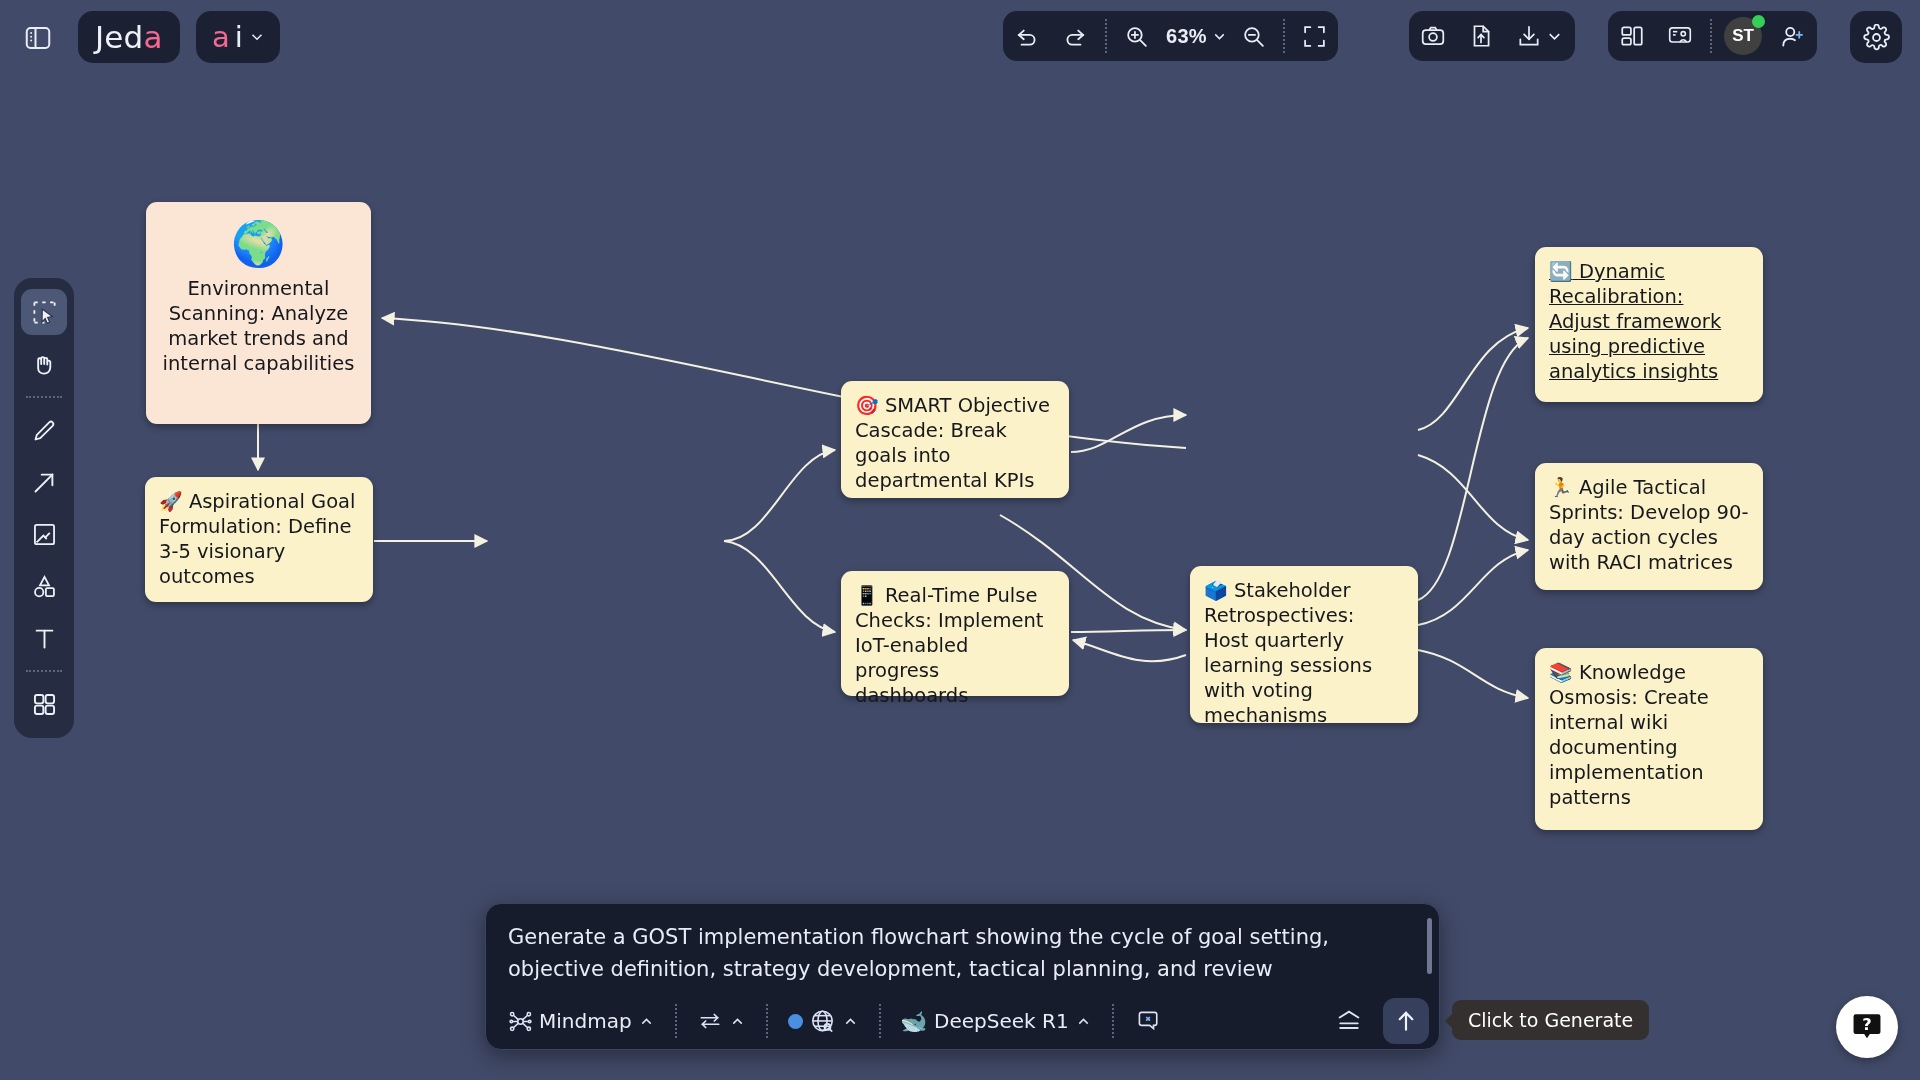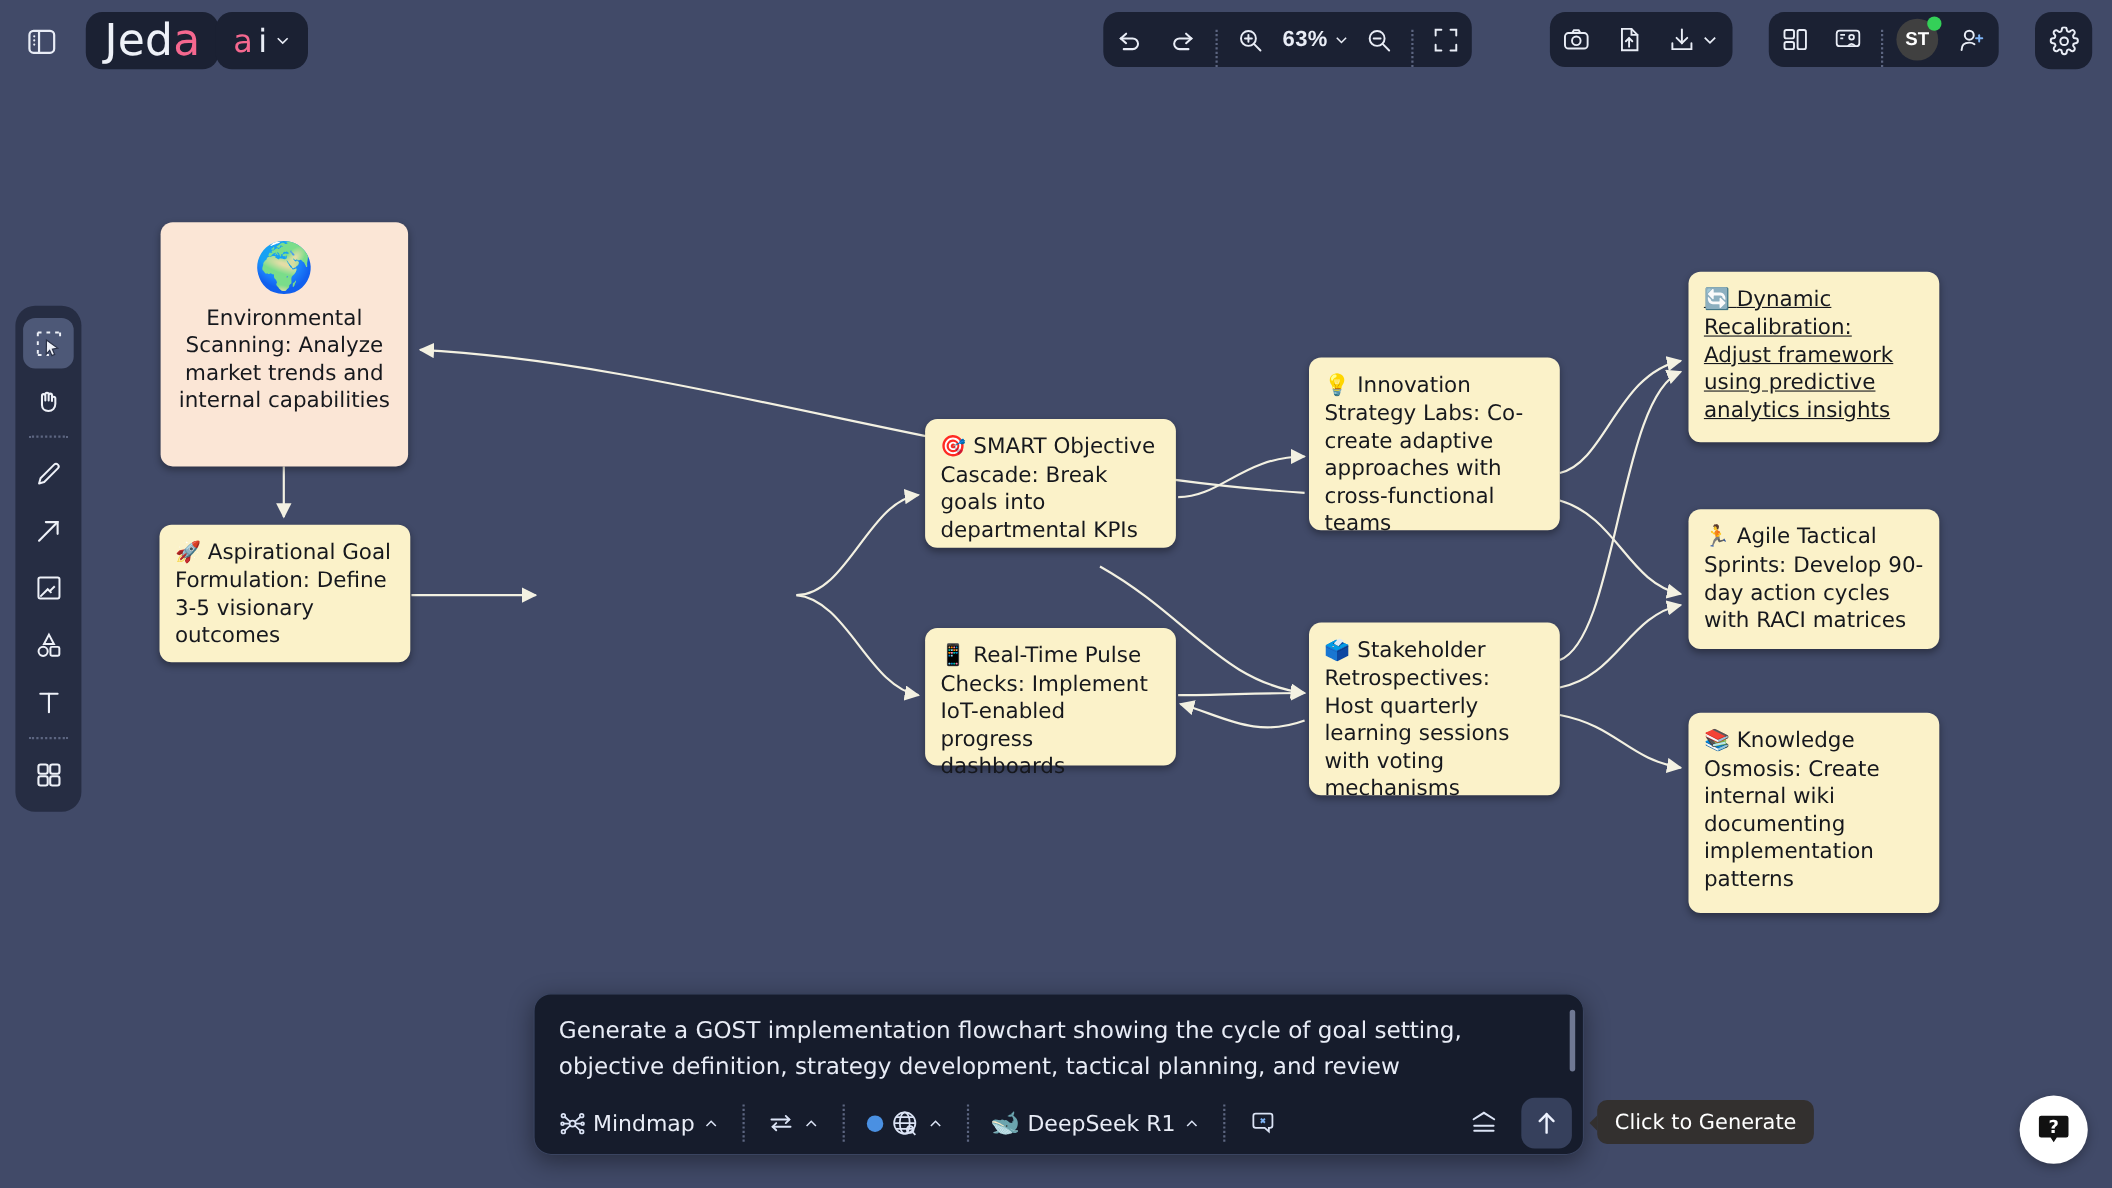--- a/index.html
+++ b/index.html
@@ -8,41 +8,41 @@
     background: #414a68;
     font-family: "Liberation Sans", sans-serif;
     overflow: hidden;
   }
   #app { position: relative; width: 1920px; height: 1080px; background: #414a68; }
 
   
   .topbar { position: absolute; top: 0; left: 0; width: 1920px; height: 76px; }
 
   .tb-group {
-    position: absolute; display: flex; align-items: flex-end;
+    position: absolute; display: flex; align-items: center;
     background: #1b2133; border-radius: 14px; height: 50px;
   }
   .tb-btn {
     display: flex; align-items: center; justify-content: center;
     height: 50px; padding: 0 11px; cursor: pointer;
   }
   .tb-sep { width: 0; border-left: 2px dotted #5d6681; height: 34px; margin: 0 6px; }
 
   
   .sidebar-toggle {
     position: absolute; left: 13px; top: 13px;
     width: 50px; height: 50px; border-radius: 14px;
     display: flex; align-items: center; justify-content: center;
     cursor: pointer;
   }
   .logo {
     position: absolute; left: 78px; top: 11px;
     height: 52px; background: #1b2133; border-radius: 15px;
     display: flex; align-items: center; padding: 0 17px;
-    font-size: 40px; letter-spacing: .2px; cursor: pointer;
+    font-size: 31px; letter-spacing: .2px; cursor: pointer;
   }
   .logo .w { color: #eef1f8; font-family: "DejaVu Sans", sans-serif; }
   .logo .p { color: #f5688f; font-family: "DejaVu Sans", sans-serif; }
   .ai-pill {
     position: absolute; left: 196px; top: 11px;
     height: 52px; background: #1b2133; border-radius: 15px;
     display: flex; align-items: center; gap: 5px; padding: 0 14px 0 16px;
     cursor: pointer;
   }
   .ai-pill .p { color: #f5688f; font-size: 29px; font-family: "DejaVu Sans", sans-serif;}
@@ -417,24 +417,20 @@
     <div class="node" style="left:841px; top:381px; width:228px; height:117px;">
       <span class="emoji">🎯</span>
       <span>SMART Objective Cascade: Break goals into departmental KPIs</span>
     </div>
 
     <div class="node" style="left:841px; top:571px; width:228px; height:125px;">
       <span class="emoji">📱</span>
       <span>Real-Time Pulse Checks: Implement IoT-enabled progress dashboards</span>
     </div>
 
-    <div class="node" style="left:1190px; top:325px; width:228px; height:157px;">
-      <span class="emoji">💡</span>
-      <span>Innovation Strategy Labs: Co-create adaptive approaches with cross-functional teams</span>
-    </div>
 
     <div class="node" style="left:1190px; top:566px; width:228px; height:157px;">
       <span class="emoji">🗳️</span>
       <span>Stakeholder Retrospectives: Host quarterly learning sessions with voting mechanisms</span>
     </div>
 
     <div class="node" style="left:1535px; top:247px; width:228px; height:155px;text-decoration:underline;">
       <span class="emoji">🔄</span>
       <span>Dynamic Recalibration: Adjust framework using predictive analytics insights</span>
     </div>

